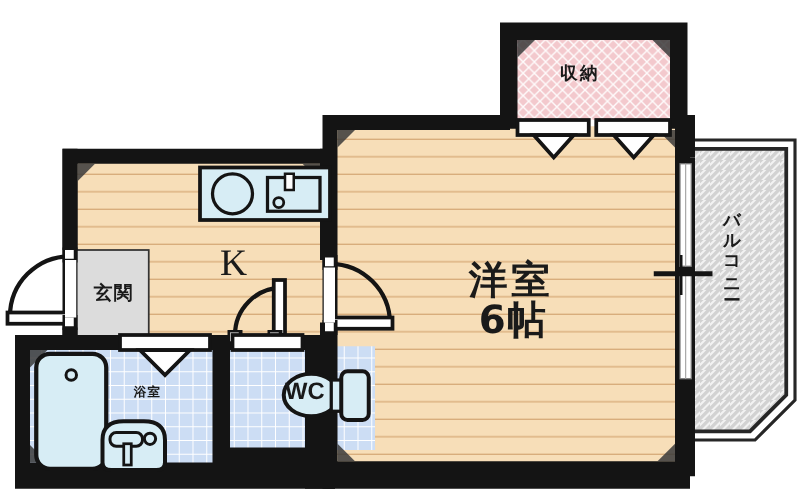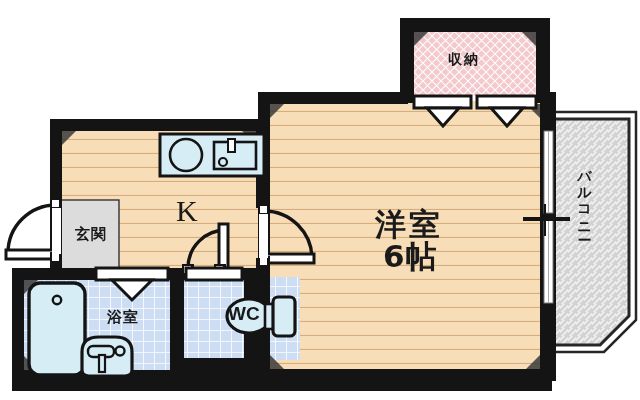--- a/index.html
+++ b/index.html
@@ -7,21 +7,21 @@
        font-family:"DejaVu Sans","Liberation Sans",sans-serif;}
   #plan{position:relative;width:640px;height:400px;background:#ffffff;}
   #plan svg{position:absolute;left:0;top:0;}
   .lbl{position:absolute;color:#1a1a1a;font-weight:700;line-height:1;
        white-space:nowrap;user-select:none;}
   .lbl-room{font-size:31px;letter-spacing:3px;}
   .lbl-tatami{font-size:31px;letter-spacing:1px;text-align:right;}
   .lbl-k{font-size:30px;font-family:"Liberation Serif",serif;font-weight:400;}
   .lbl-storage{font-size:14px;letter-spacing:2px;}
   .lbl-genkan{font-size:15px;letter-spacing:1px;}
-  .lbl-bath{font-size:15px;letter-spacing:1px;}
+  .lbl-bath{font-size:10px;letter-spacing:1px;}
   .lbl-wc{font-size:19px;font-family:"Liberation Sans",sans-serif;letter-spacing:0px;}
   .lbl-balcony{font-size:14px;letter-spacing:2px;writing-mode:vertical-rl;
                text-orientation:upright;font-weight:700;}
 </style>
 </head>
 <body>
 
 <div id="plan">
 
 <svg width="640" height="400" viewBox="0 0 640 400">

